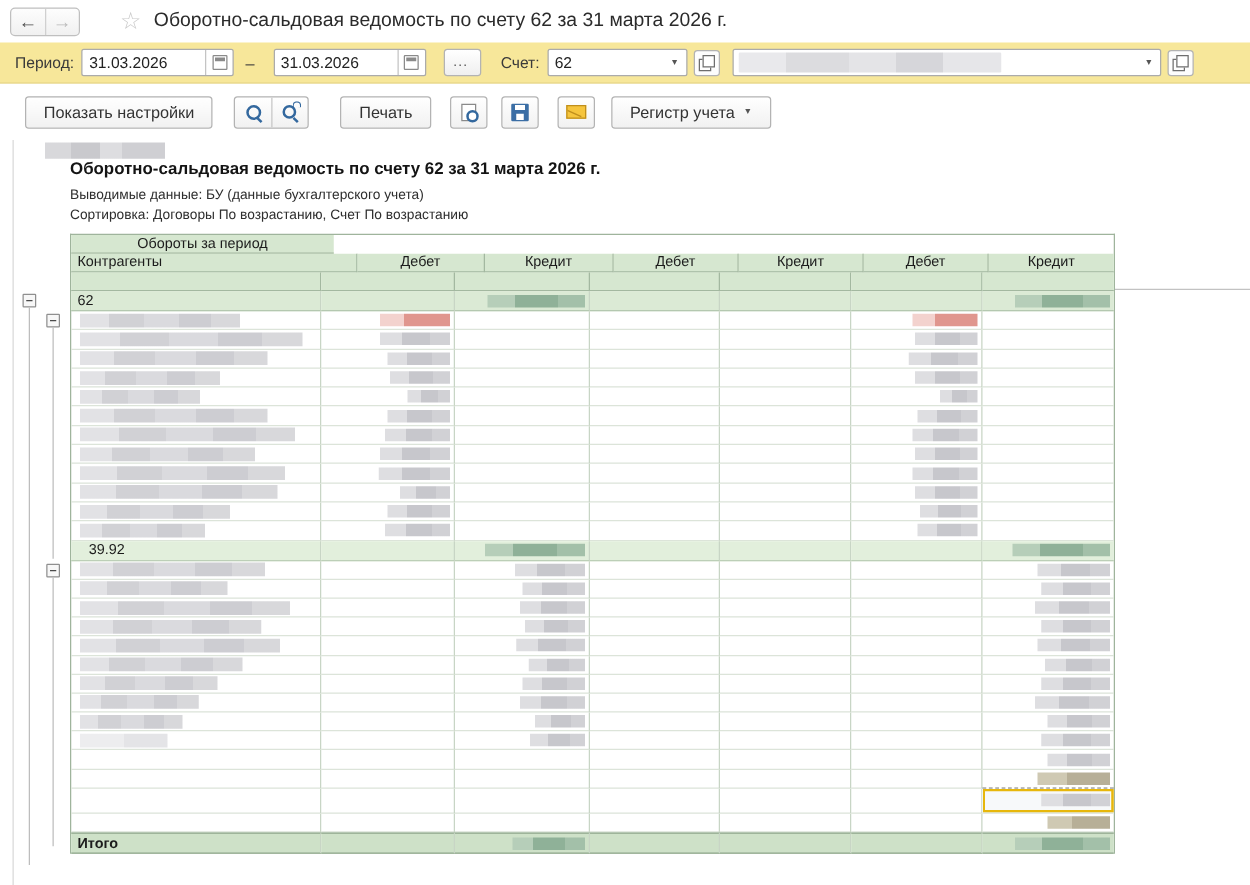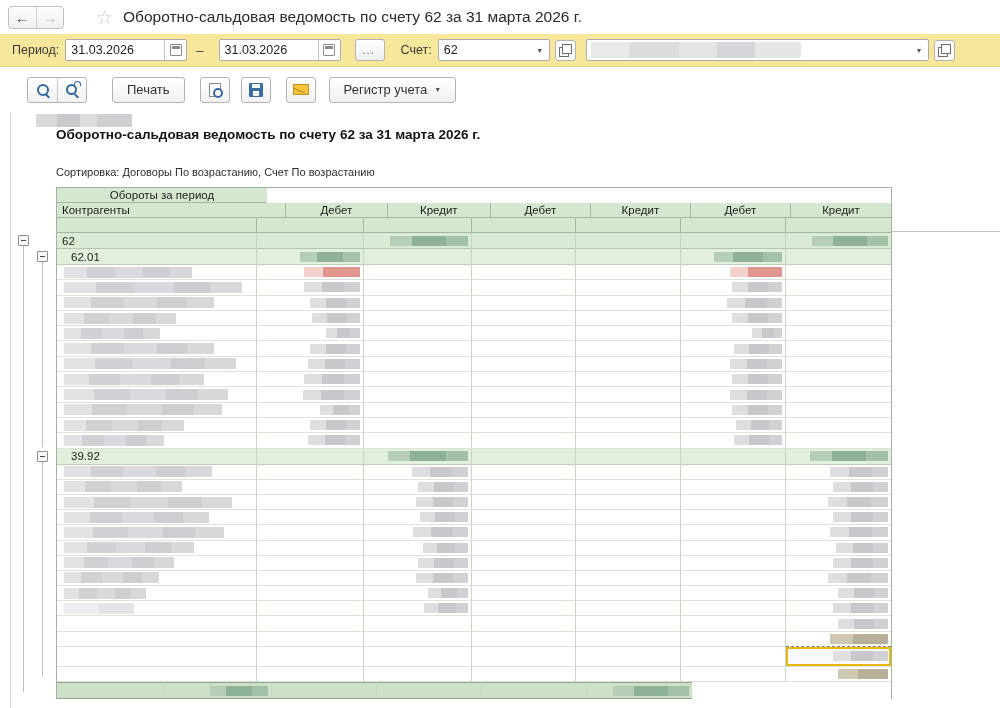--- a/index.html
+++ b/index.html
@@ -152,20 +152,21 @@
       <span class="redact"></span>
       <span class="combo-val"></span>
       <span class="caret">▼</span>
     </div>
     <div class="sq-btn last">
         <span class="icon-open"></span>
       </div>
   </div>
 
   <div class="toolbar">
+    <div class="btn btn-settings">Показать настройки</div>
     <div class="icon-pair">
       <div class="icon-cell">
           <span class="icon-search"></span>
         </div>
       <div class="icon-cell">
           <span class="icon-search small">
             <span class="arc"></span>
           </span>
         </div>
     </div>
@@ -181,20 +182,21 @@
       </div>
     <div class="btn btn-register">
       <span>Регистр учета</span>
       <span class="caret">▼</span>
     </div>
   </div>
 
   <div class="report">
     <div class="blur-strip"></div>
     <div class="r-title">Оборотно-сальдовая ведомость по счету 62 за 31 марта 2026 г.</div>
+    <div class="r-meta1">Выводимые данные: БУ (данные бухгалтерского учета)</div>
     <div class="r-meta2">Сортировка: Договоры По возрастанию, Счет По возрастанию</div>
     <div class="hline-ext"></div>
 
     <div class="exp" style="left:7px; top:123px;"></div>
     <div class="exp" style="left:26px; top:139px;"></div>
     <div class="exp" style="left:26px; top:339px;"></div>
     <div class="tline" style="left:12px; top:134px; height:446px;"></div>
     <div class="tline" style="left:31px; top:150px; height:185px;"></div>
     <div class="tline" style="left:31px; top:350px; height:215px;"></div>
 
@@ -226,33 +228,20 @@
           <div class="tc vc" style="width: 108px;">
             <div class="blk b-green" style="width: 78px;"></div>
           </div>
           <div class="tc vc" style="width: 105px;"></div>
           <div class="tc vc" style="width: 105px;"></div>
           <div class="tc vc" style="width: 105px;"></div>
           <div class="tc vc" style="width: 105px;">
             <div class="blk b-green" style="width: 76px;"></div>
           </div>
         </div>
-        <div class="tr br g2" style="height: 16px;">
-          <div class="tc c0" style="width: 200px;">62.01</div>
-          <div class="tc vc" style="width: 107px;">
-            <div class="blk b-green" style="width: 60px;"></div>
-          </div>
-          <div class="tc vc" style="width: 108px;"></div>
-          <div class="tc vc" style="width: 105px;"></div>
-          <div class="tc vc" style="width: 105px;"></div>
-          <div class="tc vc" style="width: 105px;">
-            <div class="blk b-green" style="width: 68px;"></div>
-          </div>
-          <div class="tc vc" style="width: 105px;"></div>
-        </div>
         <div class="tr br item" style="height: 15.3px;">
           <div class="tc c0" style="width: 200px;">
             <div class="blk nameblk" style="width: 128px;"></div>
           </div>
           <div class="tc vc" style="width: 107px;">
             <div class="blk b-red" style="width: 56px;"></div>
           </div>
           <div class="tc vc" style="width: 108px;"></div>
           <div class="tc vc" style="width: 105px;"></div>
           <div class="tc vc" style="width: 105px;"></div>
@@ -627,20 +616,21 @@
           <div class="tc vc" style="width: 107px;"></div>
           <div class="tc vc" style="width: 108px;"></div>
           <div class="tc vc" style="width: 105px;"></div>
           <div class="tc vc" style="width: 105px;"></div>
           <div class="tc vc" style="width: 105px;"></div>
           <div class="tc vc" style="width: 105px;">
             <div class="blk b-olive" style="width: 50px;"></div>
           </div>
         </div>
         <div class="tr br total" style="height: 17px;">
+          <div class="tc c0" style="width: 200px;">Итого</div>
           <div class="tc vc" style="width: 107px;"></div>
           <div class="tc vc" style="width: 108px;">
             <div class="blk b-green" style="width: 58px;"></div>
           </div>
           <div class="tc vc" style="width: 105px;"></div>
           <div class="tc vc" style="width: 105px;"></div>
           <div class="tc vc" style="width: 105px;"></div>
           <div class="tc vc" style="width: 105px;">
             <div class="blk b-green" style="width: 76px;"></div>
           </div>

